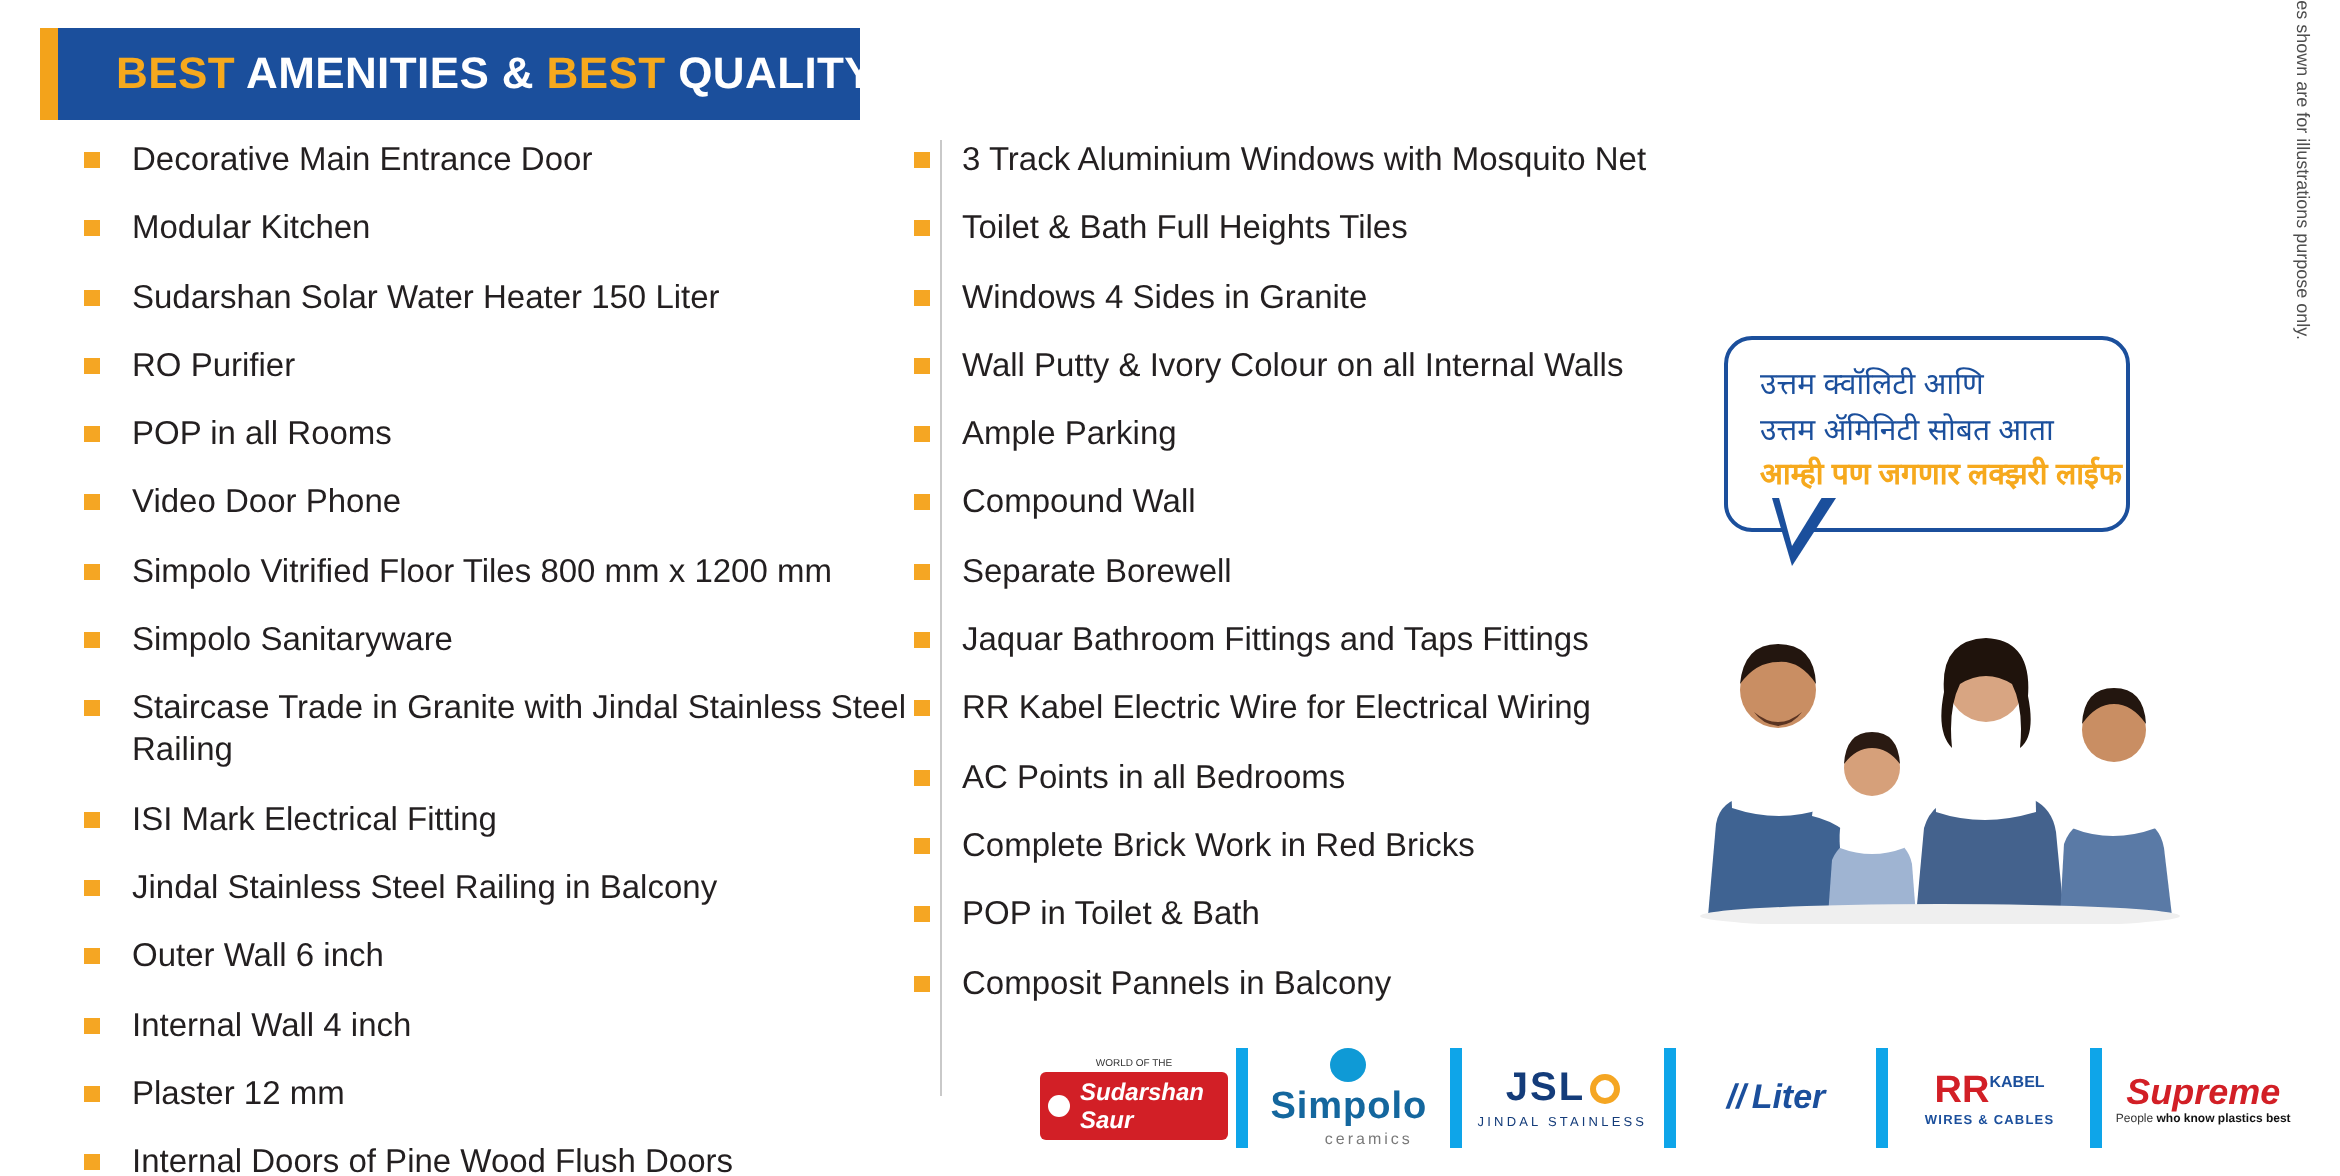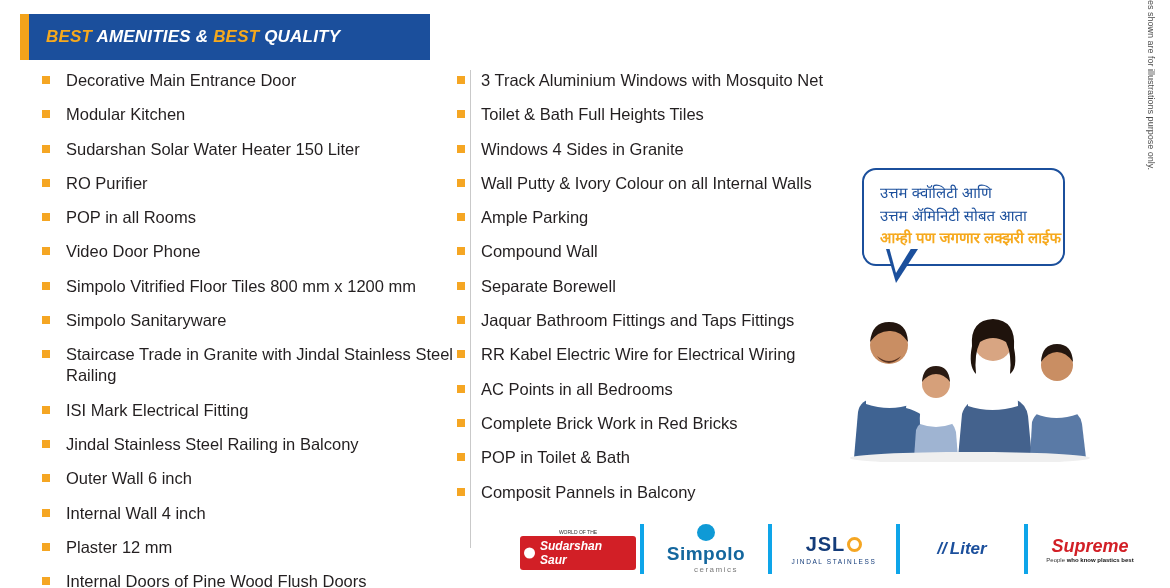--- a/index.html
+++ b/index.html
@@ -29,26 +29,25 @@
   }
   #header-accent {
     position: absolute;
     left: 20px;
     top: 14px;
     width: 9px;
     height: 46px;
     background: #f3a31b;
   }
   #header-title {
-    padding-left: 26px;
-    font-size: 17px;
+    padding-left: 38px;
+    font-size: 22px;
     font-weight: bold;
     letter-spacing: .2px;
     white-space: nowrap;
-    font-style: italic;
   }
   #header-title .hl { color: #f6a91d; }
   #header-title .wt { color: #ffffff; }
 
   
   .col {
     position: absolute;
     top: 70px;
   }
   #col-left  { left: 40px;  width: 430px; }
@@ -149,21 +148,21 @@
     position: absolute;
     left: 516px;
     top: 524px;
     width: 636px;
     height: 50px;
     display: flex;
     align-items: stretch;
   }
   .brand {
     flex: 1;
-    border-right: 4px solid #0ea5e9;
+    border-right: 6px solid #0ea5e9;
     display: flex;
     flex-direction: column;
     align-items: center;
     justify-content: center;
     padding: 0 4px;
     position: relative;
   }
   .brand:last-child { border-right: none; }
 
   .b-sudarshan .top { font-size: 5px; color: #333; margin-bottom: 1px; }
@@ -335,20 +334,26 @@
     </div>
     <div class="sub">JINDAL STAINLESS</div>
   </div>
 
   <div class="brand b-jaquar">
     <div class="main">
       <span class="slash">//</span><span>Liter</span>
     </div>
   </div>
 
+  <div class="brand b-rr">
+    <div class="main">
+      <span>RR</span><span class="kabel">KABEL</span>
+    </div>
+    <div class="sub">WIRES &amp; CABLES</div>
+  </div>
 
   <div class="brand b-supreme">
     <div class="main">Supreme</div>
     <div class="sub">
       <span>People </span><b>who know plastics best</b>
     </div>
   </div>
 
 </div>
 

